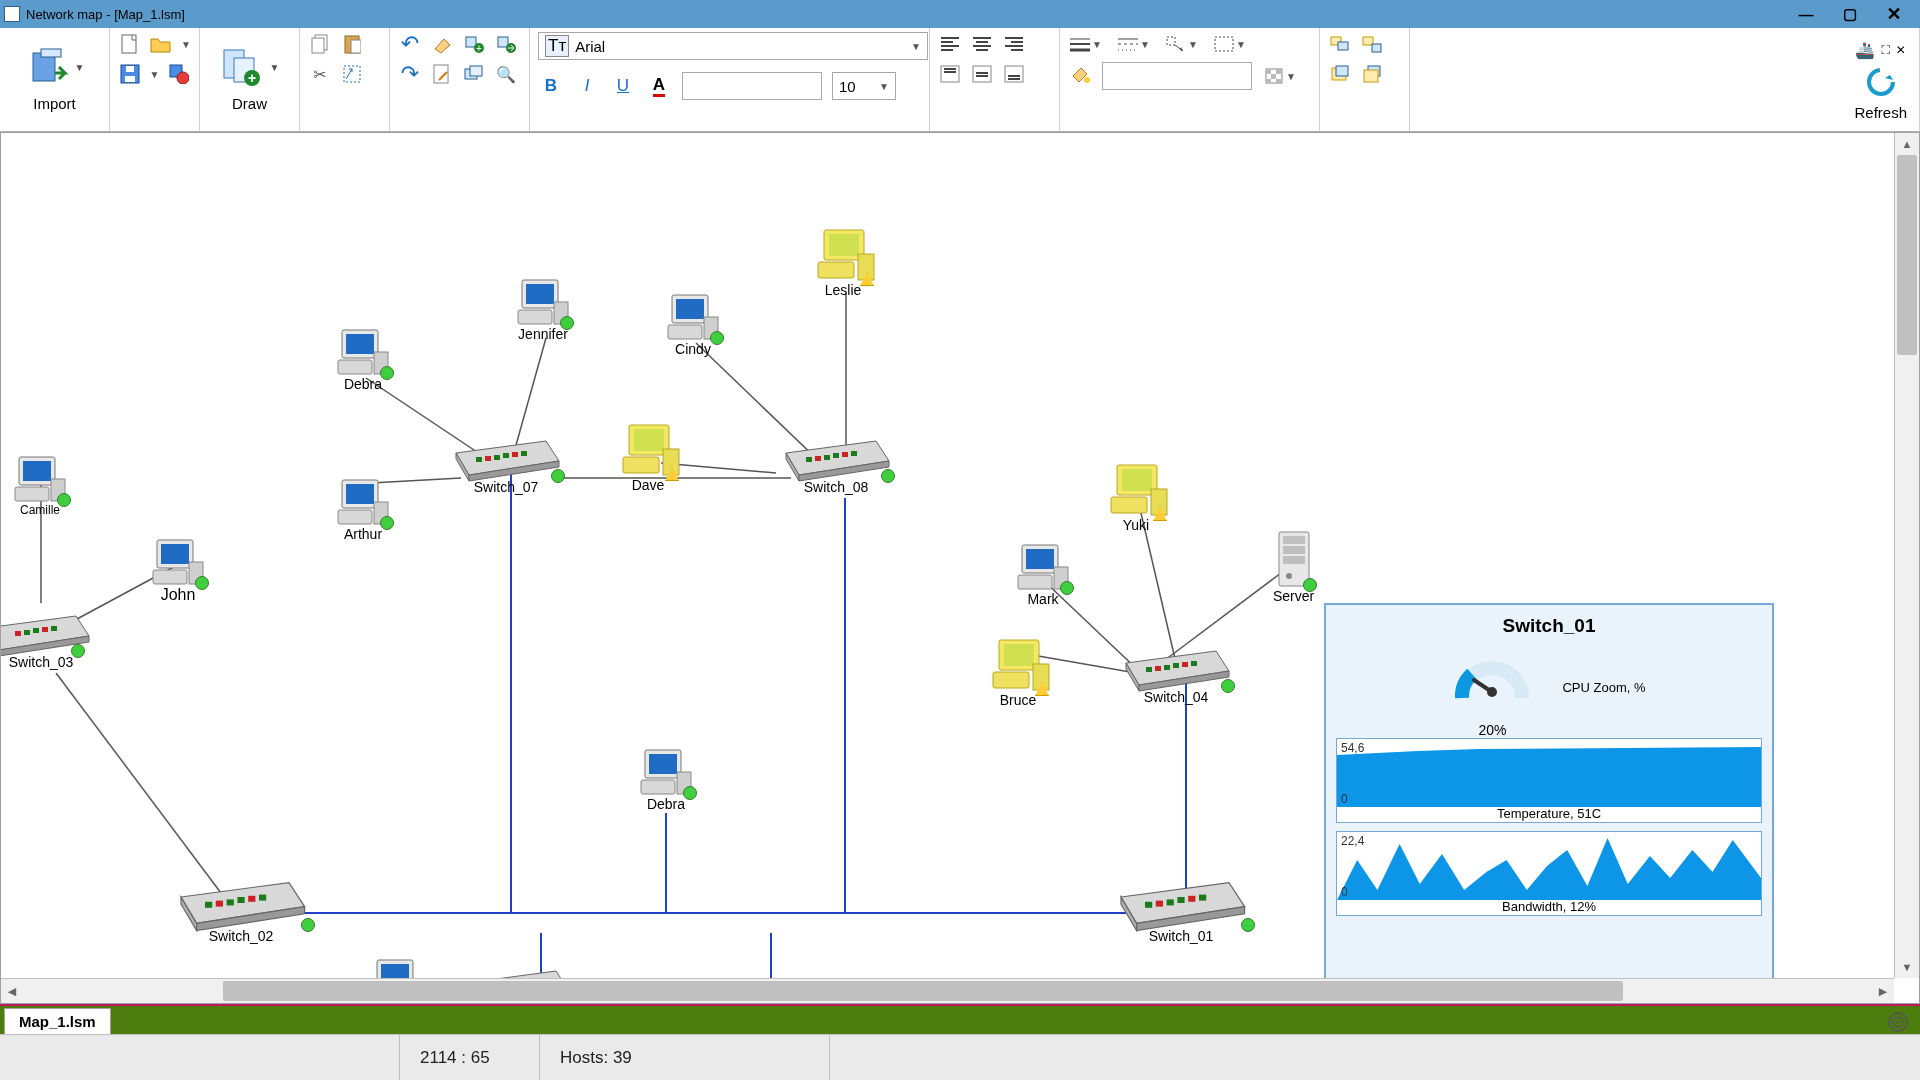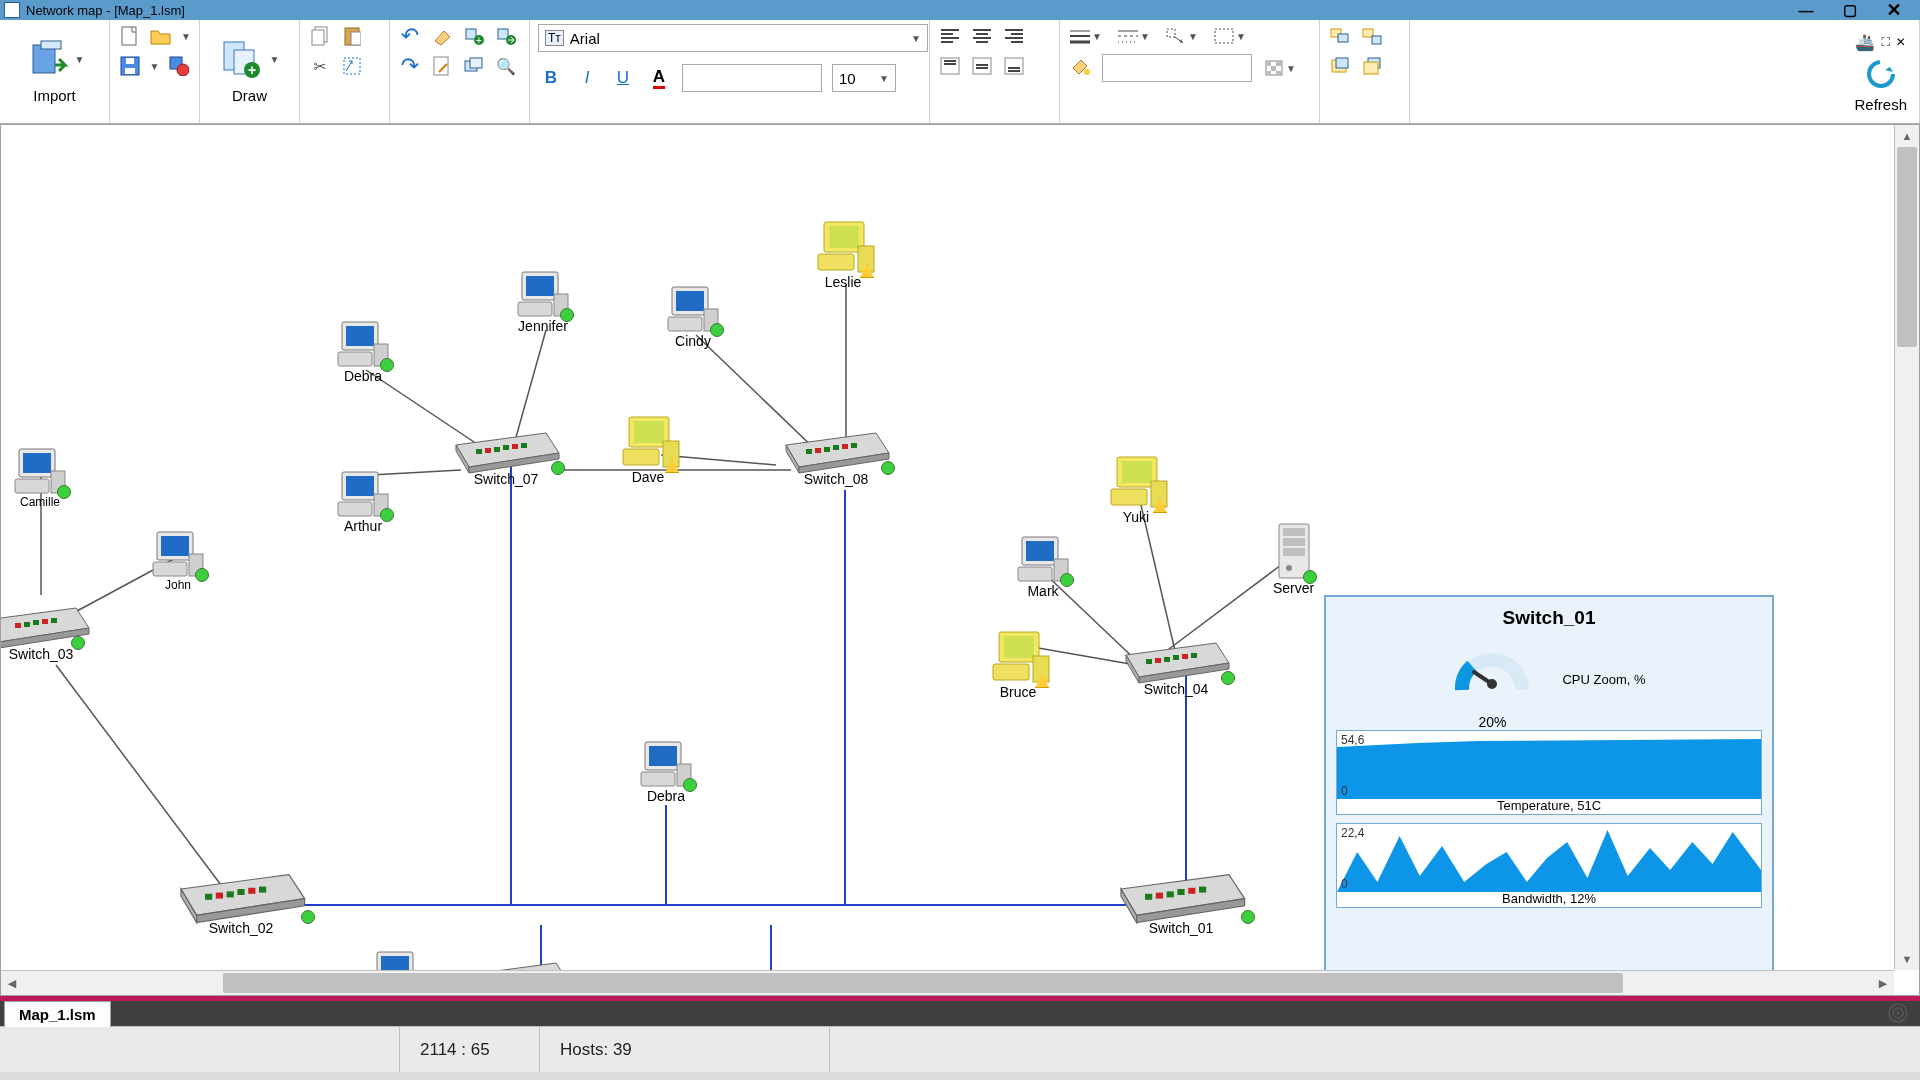--- a/index.html
+++ b/index.html
@@ -1,17 +1,17 @@
 <!DOCTYPE html>
 <html><head>
 <meta charset="utf-8">
 <style>
 *{margin:0;padding:0;box-sizing:border-box;font-family:"Segoe UI",Tahoma,Arial,sans-serif}
 html,body{width:1920px;height:1080px;overflow:hidden;background:#dcdcdc}
-.titlebar{height:20px;background:#5b9bcc;display:flex;align-items:center;padding:0 4px;color:#000;font-size:13px}
+.titlebar{height:28px;background:#5b9bcc;display:flex;align-items:center;padding:0 4px;color:#000;font-size:13px}
 .titlebar .app-icon{width:16px;height:16px;background:#fff;border:1px solid #2b5f8f;margin-right:6px}
 .titlebar .title{flex:1}
 .titlebar .winbtn{width:44px;height:24px;display:flex;align-items:center;justify-content:center;font-size:15px;font-weight:bold;cursor:pointer}
 .toolbar{height:104px;background:#fff;border-bottom:1px solid #b0b0b0;display:flex;align-items:stretch}
 .toolgroup{border-right:1px solid #d0d0d0;padding:4px 8px;display:flex;flex-direction:column;justify-content:flex-start;gap:6px}
 .tg-big{align-items:center;justify-content:center}
 .tg-big .bigicon{width:48px;height:40px;display:flex;align-items:center;justify-content:center;font-size:36px}
 .tg-big .drop{font-size:10px;color:#555}
 .tg-big .lbl{font-size:15px;margin-top:2px}
 .rowbtn{display:flex;gap:8px;align-items:center}
@@ -41,21 +41,21 @@
 .sw{width:110px;height:46px}
 .srv{width:38px;height:60px}
 .info-panel{position:absolute;right:120px;top:470px;width:450px;height:380px;border:2px solid #74a9d8;background:#eaf3fb;padding:10px}
 .info-panel .ptitle{font-size:19px;font-weight:bold;text-align:center;margin-bottom:8px}
 .gauge-row{display:flex;align-items:center;justify-content:center;gap:30px;height:85px}
 .gauge{width:80px;height:80px;position:relative}
 .gauge-lbl{font-size:13px}
 .chartbox{border:1px solid #74a9d8;background:#fff;height:85px;margin-top:8px;position:relative}
 .chartbox .ytick{position:absolute;left:4px;font-size:12px;color:#333}
 .chartbox .cap{position:absolute;bottom:1px;left:0;right:0;text-align:center;font-size:13px}
-.tabbar{height:30px;background:#404040;border-top:5px solid #be185d;display:flex;align-items:flex-start}
+.tabbar{height:30px;background:#4d7c0f;border-top:2px solid #be185d;display:flex;align-items:flex-end}
 .tab{background:#fdfdfd;border:1px solid #a0a0a0;border-bottom:none;padding:4px 14px;font-size:15px;font-weight:bold;margin-left:4px}
 .tabbar .spacer{flex:1}
 .tabbar .target{width:28px;height:24px;display:flex;align-items:center;justify-content:center;margin-right:8px}
 .statusbar{height:46px;background:#eaeaea;border-top:1px solid #c0c0c0;display:flex;align-items:center;font-size:17px;color:#222}
 .statusbar .cell{border-right:1px solid #c0c0c0;padding:0 20px;height:100%;display:flex;align-items:center}
 .statusbar .firstpad{width:400px;border-right:1px solid #c0c0c0;height:100%}
 </style>
 </head>
 <body>
 
@@ -195,21 +195,21 @@
             <rect x="6" y="1" width="12" height="10" fill="#e6f2ff" stroke="#2b5f8f"></rect>
           </svg>
         </div>
       <div class="btn" style="color:#333">🔍</div>
     </div>
   </div>
 
   <div class="toolgroup" style="width:400px;gap:12px">
     <div class="fontbox" style="width:390px">
       <span style="display:flex;align-items:center;gap:6px">
-          <span style="font-size:12px;border:1px solid #888;padding:0 2px;background:#e8f0ff">Tᴛ</span>
+          <span style="font-size:17px;border:1px solid #888;padding:0 2px;background:#e8f0ff">Tᴛ</span>
           <span>Arial</span>
         </span>
       <span class="fdrop">▼</span>
     </div>
     <div style="display:flex;gap:10px;align-items:center">
       <div class="ribbonbtn" style="color:#1a6fcc;font-weight:bold">B</div>
       <div class="ribbonbtn" style="color:#1a6fcc;font-style:italic">I</div>
       <div class="ribbonbtn" style="color:#1a6fcc;text-decoration:underline">U</div>
       <div class="ribbonbtn">
           <span style="display:inline-block"><span style="color:#000;font-weight:bold">A</span><div style="height:3px;background:#d00;margin-top:-1px"></div></span>
@@ -544,21 +544,21 @@
           </svg><div class="status ok"></div></div>
         <span style="font-size:12px">Camille</span>
       </div>
     <div class="node" style="left:150px;top:405px">
         <div class="ic pc"><svg width="54" height="48">
             <rect x="6" y="2" width="36" height="28" rx="2" fill="#e8e8e8" stroke="#777"></rect>
             <rect x="10" y="6" width="28" height="20" fill="#206bc4"></rect>
             <rect x="2" y="32" width="34" height="14" rx="2" fill="#d8d8d8" stroke="#888"></rect>
             <rect x="38" y="24" width="14" height="22" fill="#cfcfcf" stroke="#888"></rect>
           </svg><div class="status ok"></div></div>
-        <span style="font-size:12px">John</span>
+        <span style="font-size:16px">John</span>
       </div>
     <div class="node" style="left:1015px;top:410px">
         <div class="ic pc"><svg width="54" height="48">
             <rect x="6" y="2" width="36" height="28" rx="2" fill="#e8e8e8" stroke="#777"></rect>
             <rect x="10" y="6" width="28" height="20" fill="#206bc4"></rect>
             <rect x="2" y="32" width="34" height="14" rx="2" fill="#d8d8d8" stroke="#888"></rect>
             <rect x="38" y="24" width="14" height="22" fill="#cfcfcf" stroke="#888"></rect>
           </svg><div class="status ok"></div></div>
         <span>Mark</span>
       </div>

